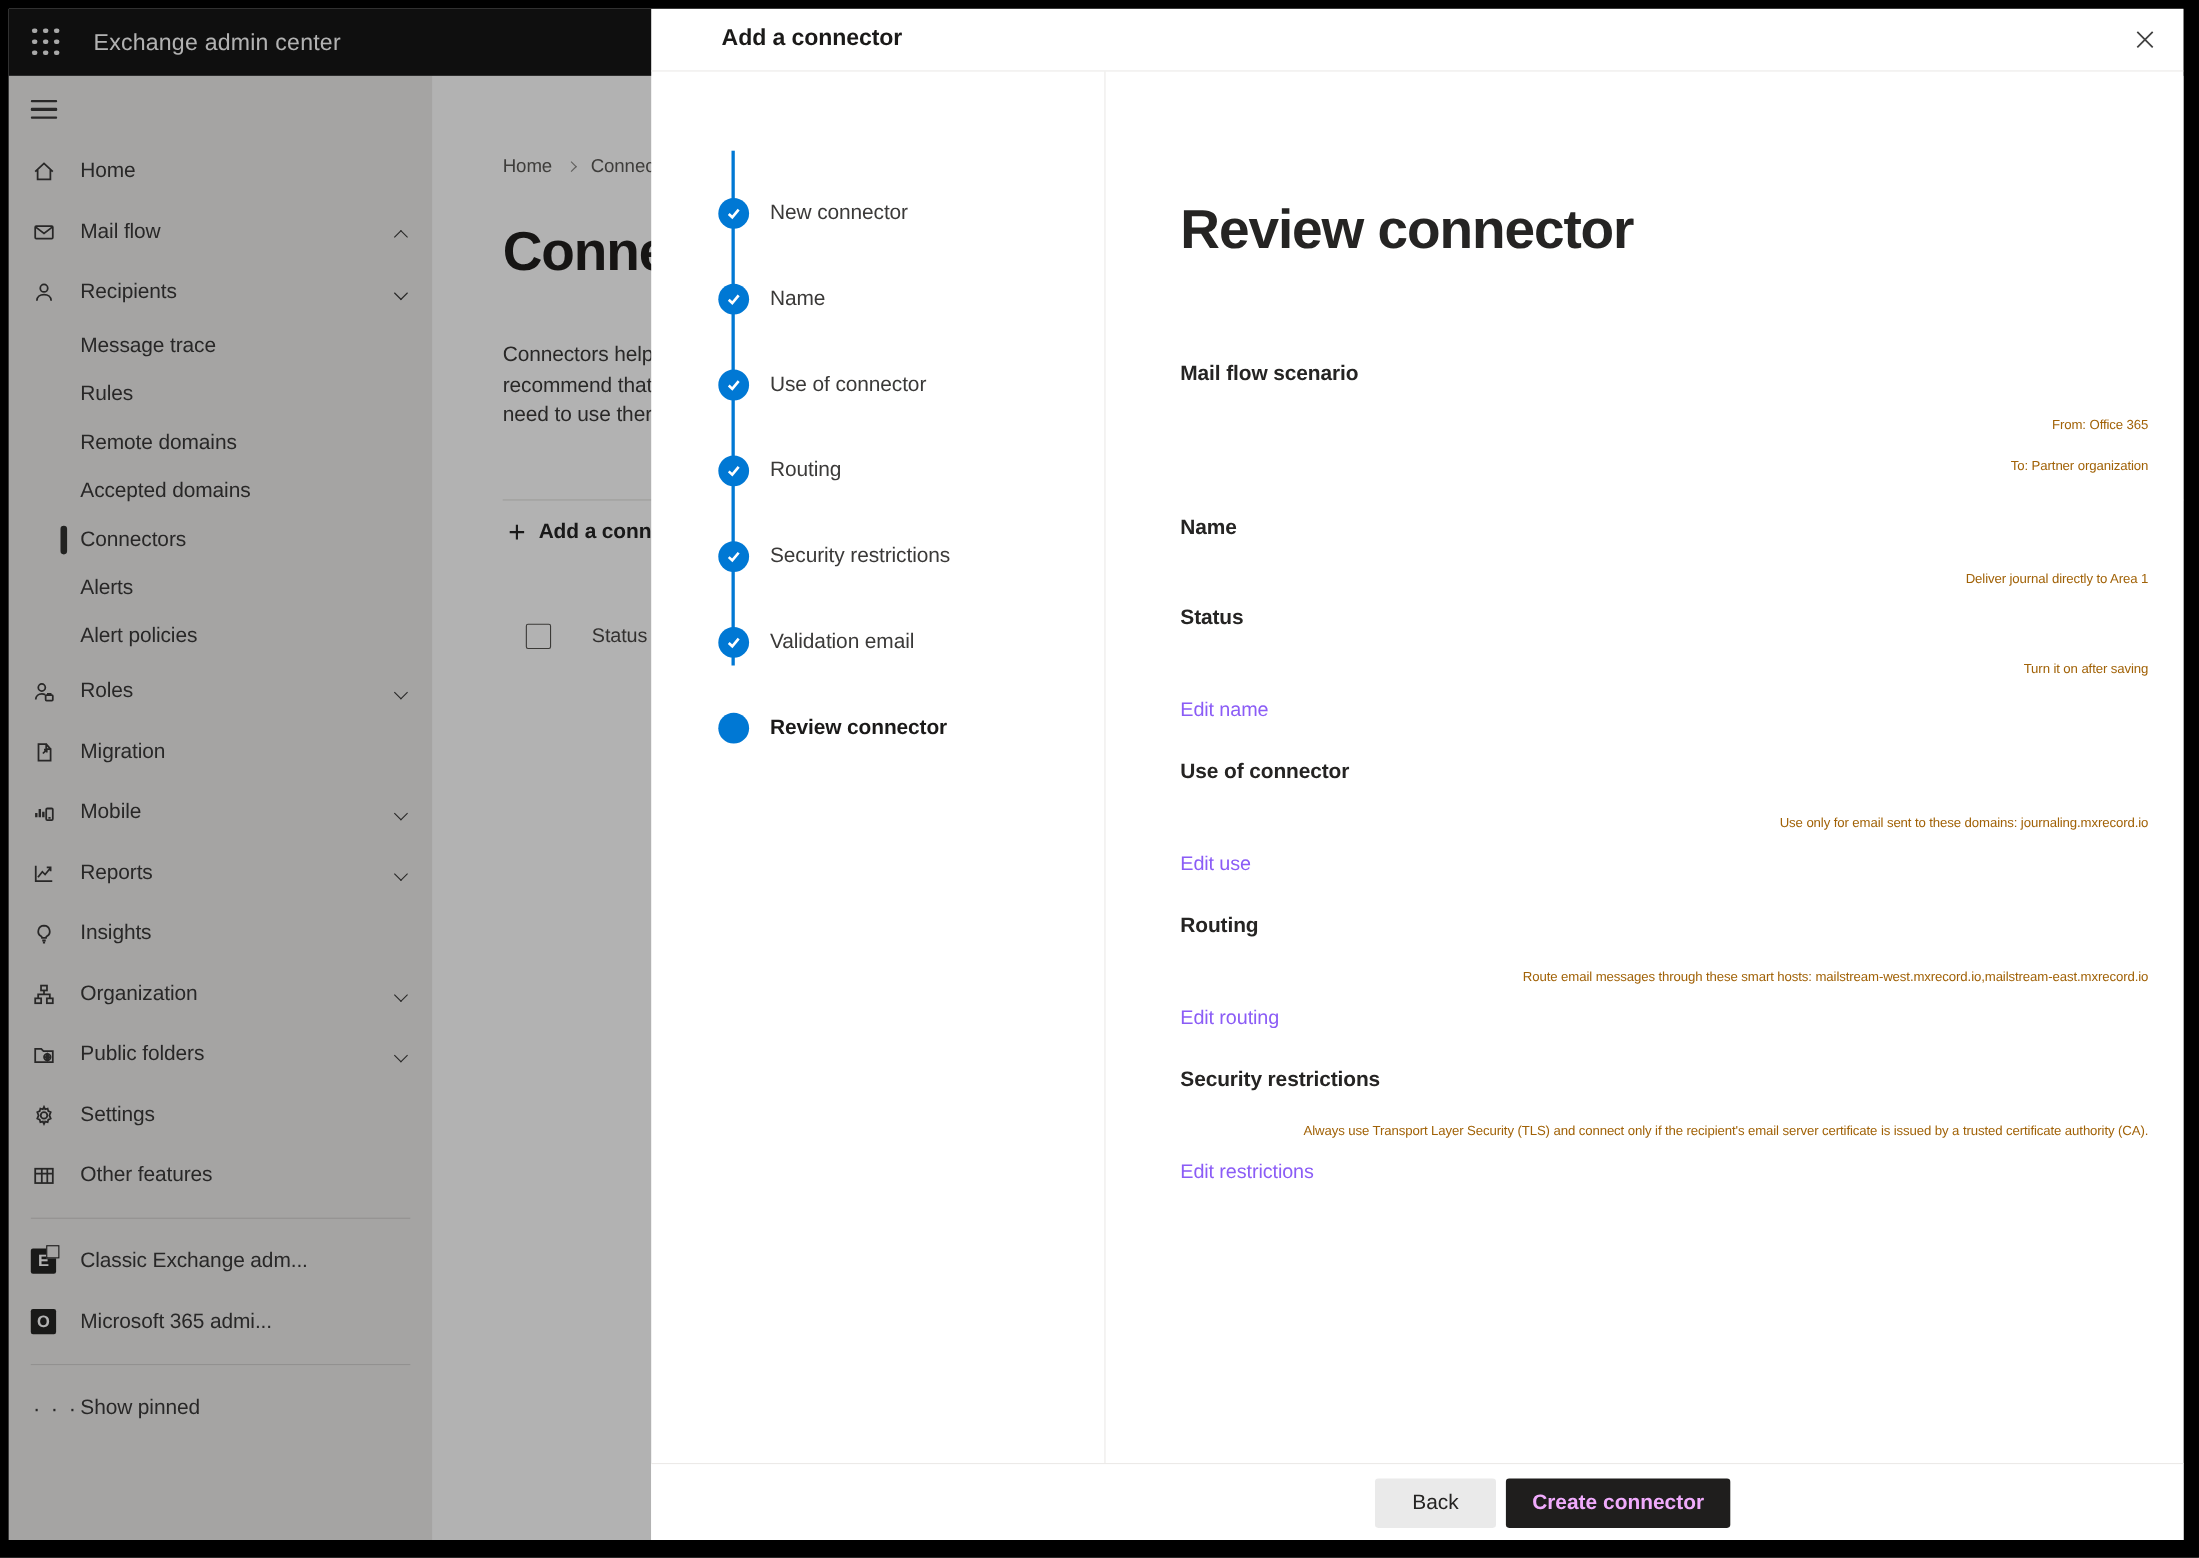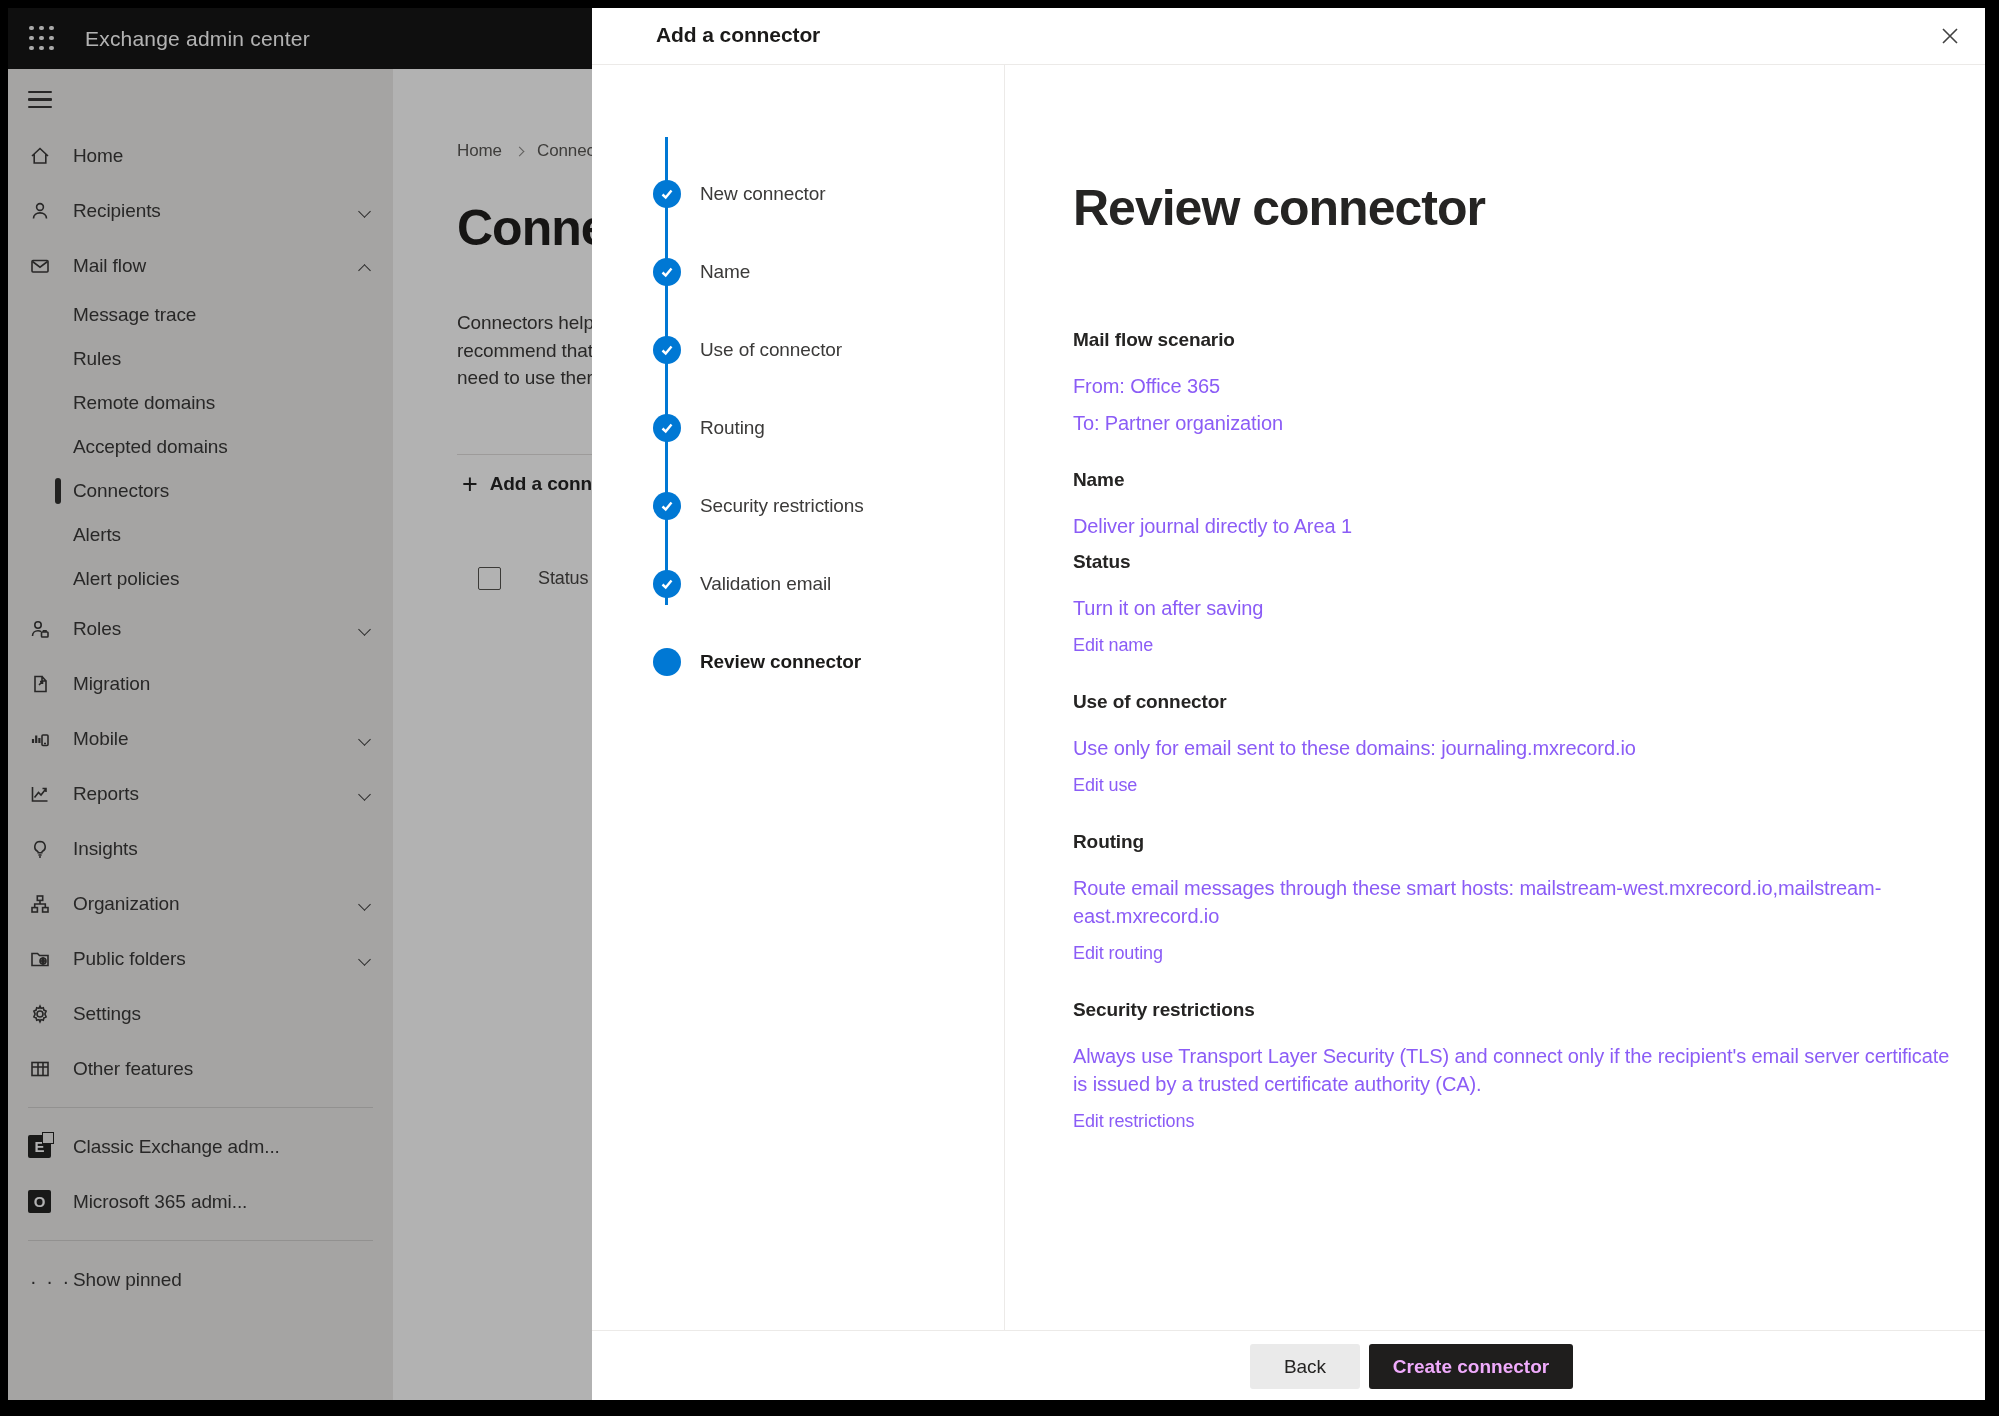--- a/index.html
+++ b/index.html
@@ -64,21 +64,21 @@
   .step-label { position:absolute; left:108px; font-size:19px; color:#3b3a39; white-space:nowrap; }
   .step.current .step-label { font-weight:700; color:#1b1a19; }
 
   
   .content { position:absolute; left:481px; top:57px; width:880px; }
   .content-h1 { margin-top:112px; font-size:50px; line-height:62px; font-weight:700; color:#252423; letter-spacing:-1px; }
   .section { margin-top:30px; }
   .section.first { margin-top:88px; }
   .section.tight { margin-top:8px; }
   .section h3 { font-size:19px; line-height:26px; font-weight:700; color:#252423; margin-bottom:19px; }
-  .section p { font-size:20px; line-height:28px; color:#8b5cf6; margin-bottom:9px; }
+  .section p { font-size:12px; line-height:28px; color:#a16207; margin-bottom:9px;text-align:right; }
   .edit-link { display:inline-block; font-size:18px; line-height:28px; color:#8b5cf6; cursor:pointer; }
 
   
   .modal-footer { position:absolute; left:0; bottom:0; width:100%; height:70px; border-top:1px solid #eceae8; background:#fff;padding-left:40px; }
   .btn { position:absolute; top:13px; height:45px; border:none; border-radius:3px; font-size:19px; font-family:inherit; cursor:pointer; }
   .btn-back { left:658px; width:110px; background:#eaeaea; color:#252423; }
   .btn-create { left:777px; width:204px; background:#1f1e1d; color:#f0abfc; font-weight:600; }
 </style>
 </head>
 <body>
@@ -111,36 +111,36 @@
         <span class="nav-icon">
             <svg width="24" height="24" viewBox="0 0 24 24">
               <path d="M4 12 L12 4.5 L20 12 M6.2 10.5 V19 H17.8 V10.5"></path>
             </svg>
           </span>
         <span class="nav-label">Home</span>
       </div>
       <div class="nav-item">
         <span class="nav-icon">
             <svg width="24" height="24" viewBox="0 0 24 24">
+              <rect x="4" y="6.5" width="16" height="11.5" rx="1"></rect>
+              <path d="M4.5 7.5 L12 13.2 L19.5 7.5"></path>
+            </svg>
+          </span>
+        <span class="nav-label">Mail flow</span>
+        <span class="chev up"></span>
+      </div>
+      <div class="nav-item">
+        <span class="nav-icon">
+            <svg width="24" height="24" viewBox="0 0 24 24">
               <circle cx="12" cy="8" r="3.4"></circle>
               <path d="M5.5 19.5 c0-3.6 2.9-5.6 6.5-5.6 s6.5 2 6.5 5.6"></path>
             </svg>
           </span>
         <span class="nav-label">Recipients</span>
         <span class="chev"></span>
-      </div>
-      <div class="nav-item">
-        <span class="nav-icon">
-            <svg width="24" height="24" viewBox="0 0 24 24">
-              <rect x="4" y="6.5" width="16" height="11.5" rx="1"></rect>
-              <path d="M4.5 7.5 L12 13.2 L19.5 7.5"></path>
-            </svg>
-          </span>
-        <span class="nav-label">Mail flow</span>
-        <span class="chev up"></span>
       </div>
       <div class="nav-item sub">
           <span class="nav-label">Message trace</span>
         </div>
       <div class="nav-item sub">
           <span class="nav-label">Rules</span>
         </div>
       <div class="nav-item sub">
           <span class="nav-label">Remote domains</span>
         </div>

